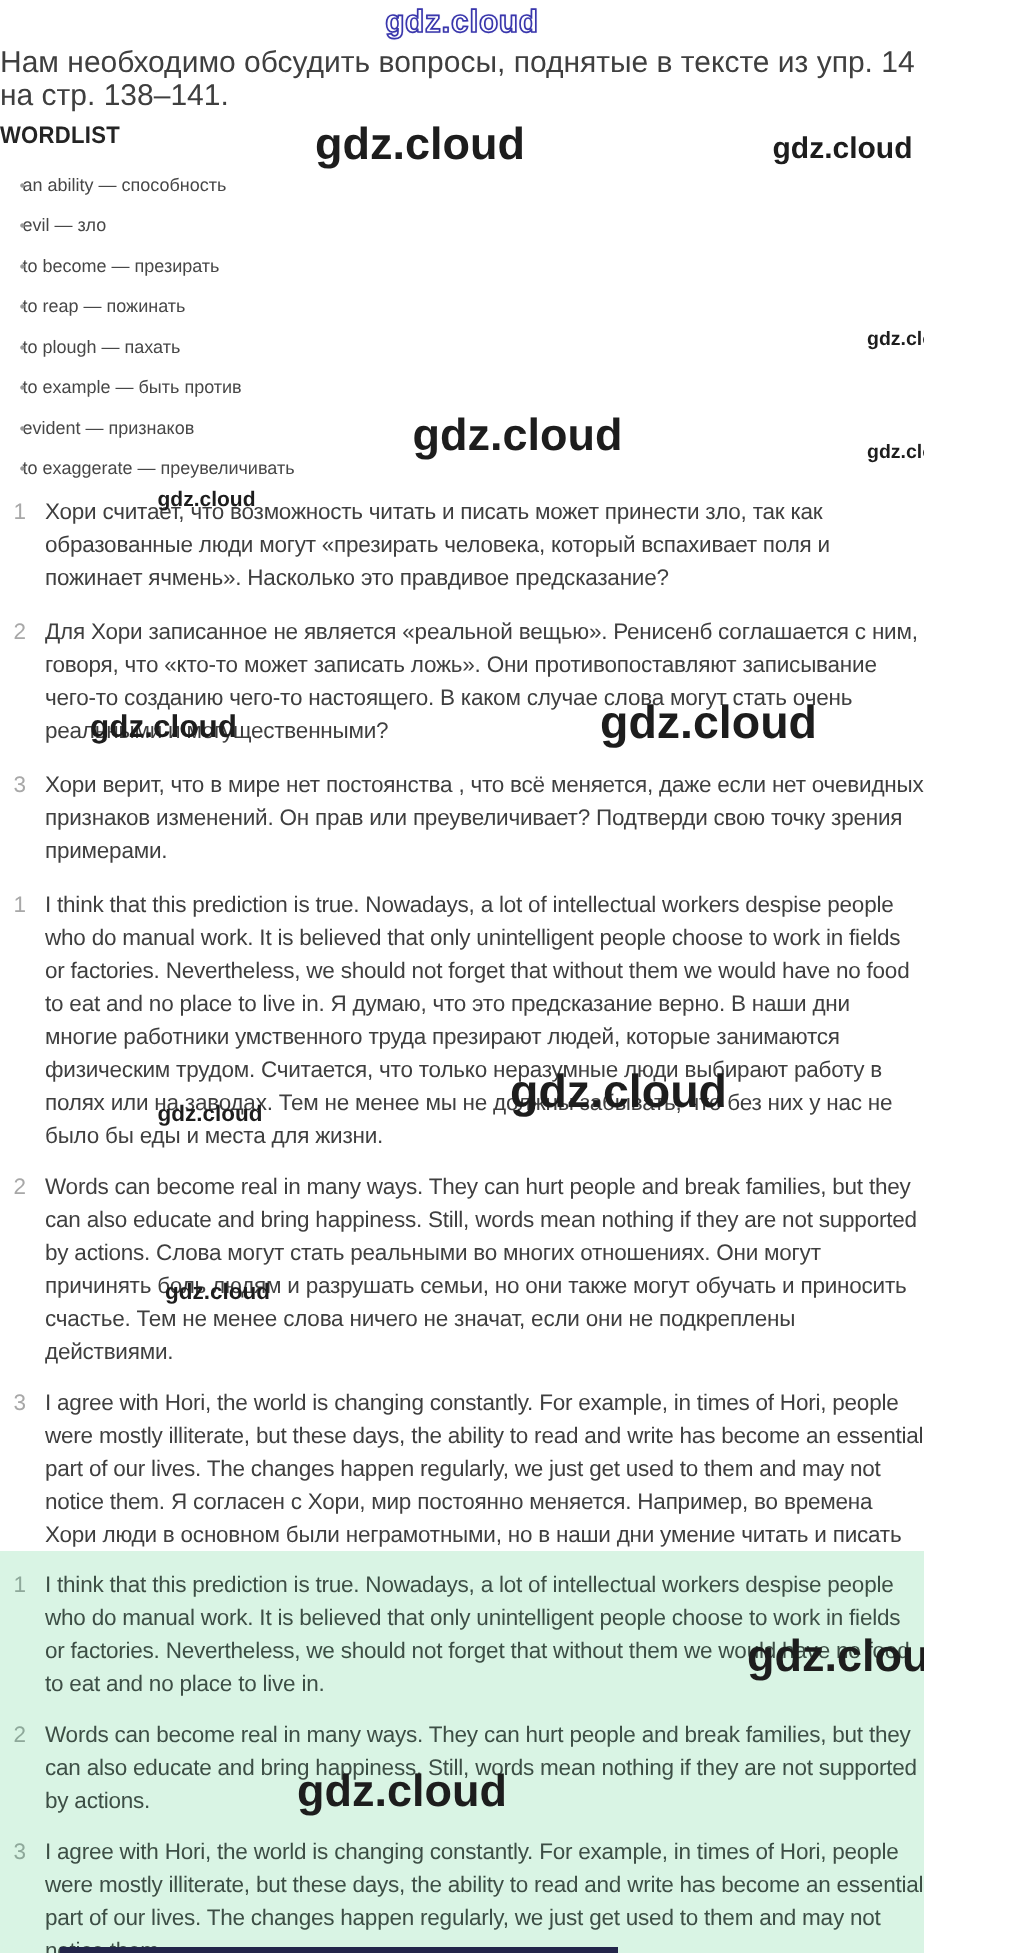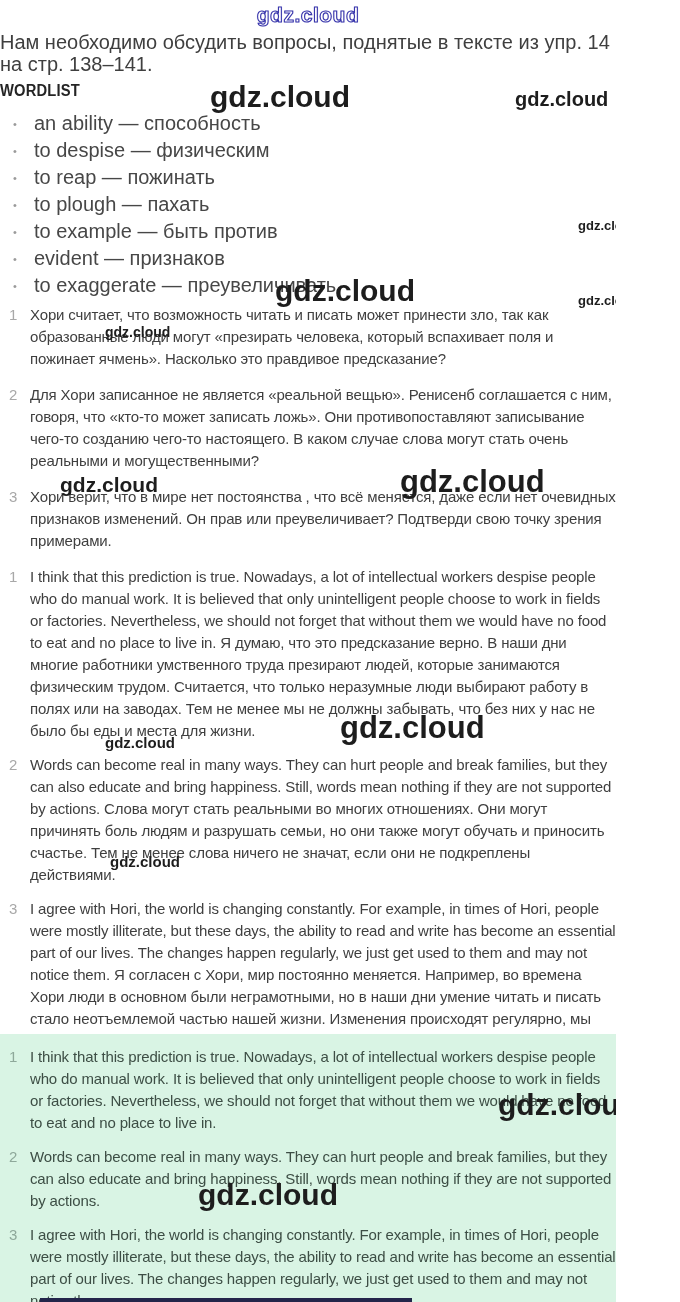--- a/index.html
+++ b/index.html
@@ -47,22 +47,22 @@
     transform:scaleX(.92);
     transform-origin:left center;
     letter-spacing:.2px;
   }
   ul.wordlist{
     list-style:none;
     margin-top:15px;
   }
   ul.wordlist li{
     position:relative;
-    padding-left:34px;
-    font-size:20px;
+    padding-left:15px;
+    font-size:12px;
     line-height:17px;
     margin-bottom:10px;
     color:#474747;
   }
   ul.wordlist li::before{
     content:"•";
     position:absolute;
     left:13px;top:1px;
     font-size:11px;
     color:#9a9a9a;
@@ -118,21 +118,22 @@
 <div class="page">
 
   <div class="logo">gdz.cloud</div>
 
   <p class="intro">Нам необходимо обсудить вопросы, поднятые в тексте из упр. 14 на стр. 138–141.</p>
 
   <h2 class="wl-title">WORDLIST</h2>
 
   <ul class="wordlist" id="wordlist">
       <li>an ability — способность</li>
-      <li>to despise — физическим</li>
+      <li>evil — зло</li>
+      <li>to become — презирать</li>
       <li>to reap — пожинать</li>
       <li>to plough — пахать</li>
       <li>to example — быть против</li>
       <li>evident — признаков</li>
       <li>to exaggerate — преувеличивать</li>
     </ul>
 
   <ol class="numbered questions" id="questions">
       <li><span class="num">1</span><span>Хори считает, что возможность читать и писать может принести зло, так как образованные люди могут «презирать человека, который вспахивает поля и пожинает ячмень». Насколько это правдивое предсказание?</span></li>
       <li><span class="num">2</span><span>Для Хори записанное не является «реальной вещью». Ренисенб соглашается с ним, говоря, что «кто-то может записать ложь». Они противопоставляют записывание чего-то созданию чего-то настоящего. В каком случае слова могут стать очень реальными и могущественными?</span></li>

